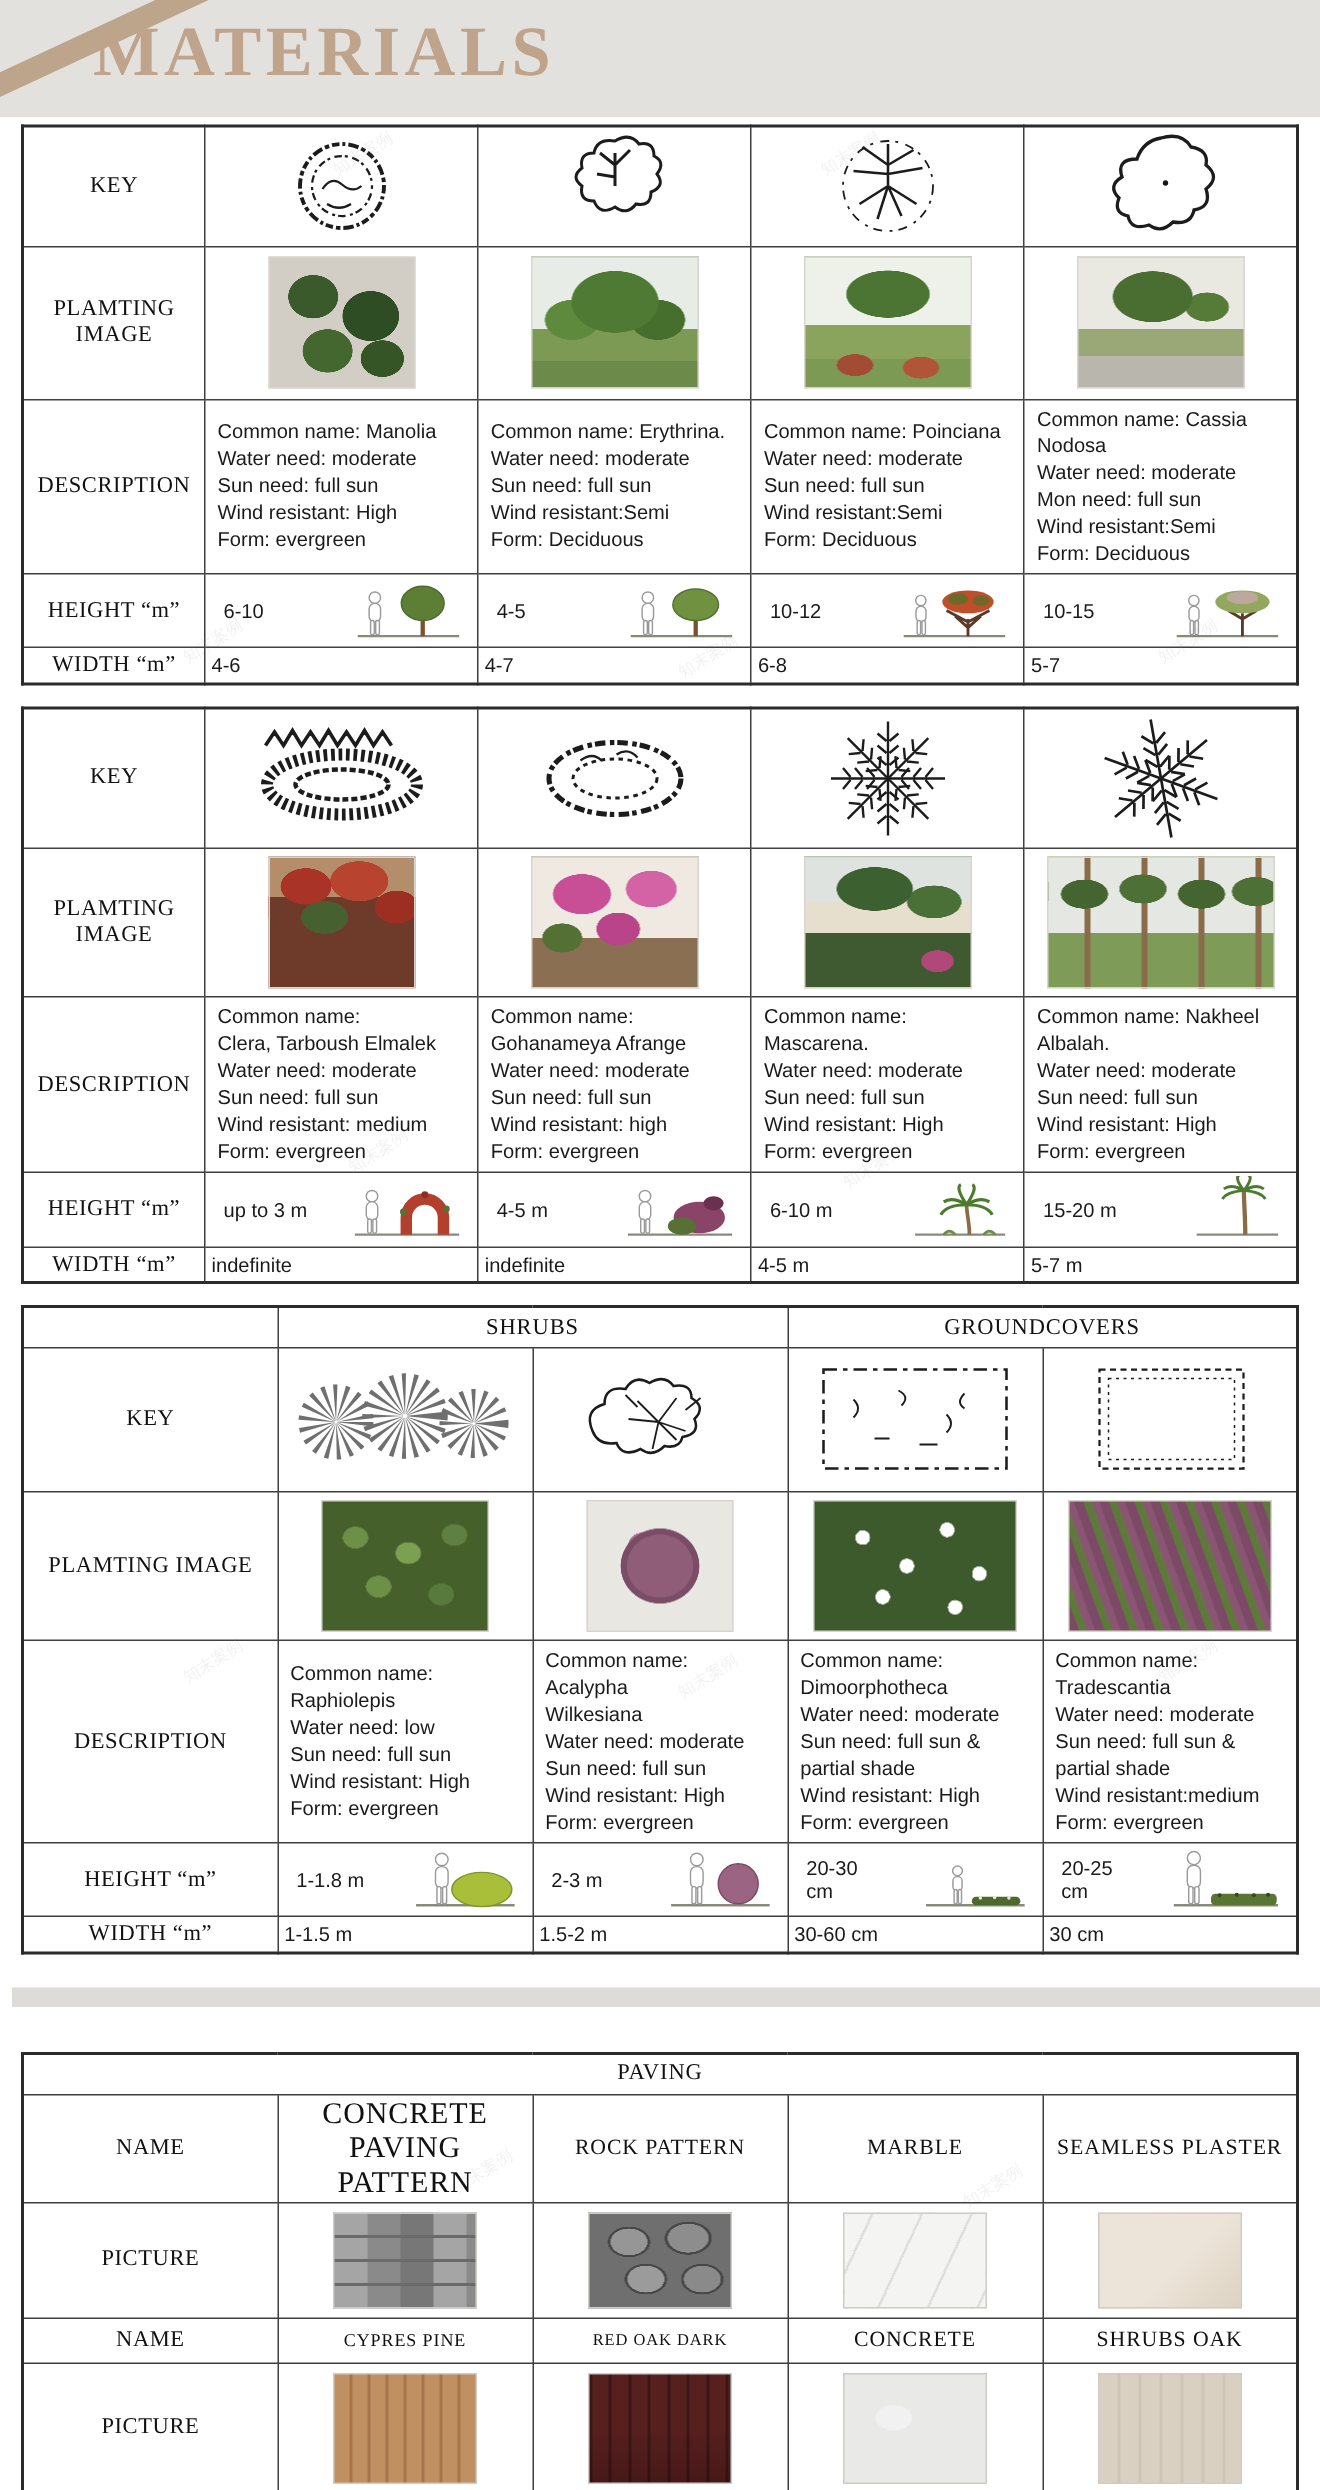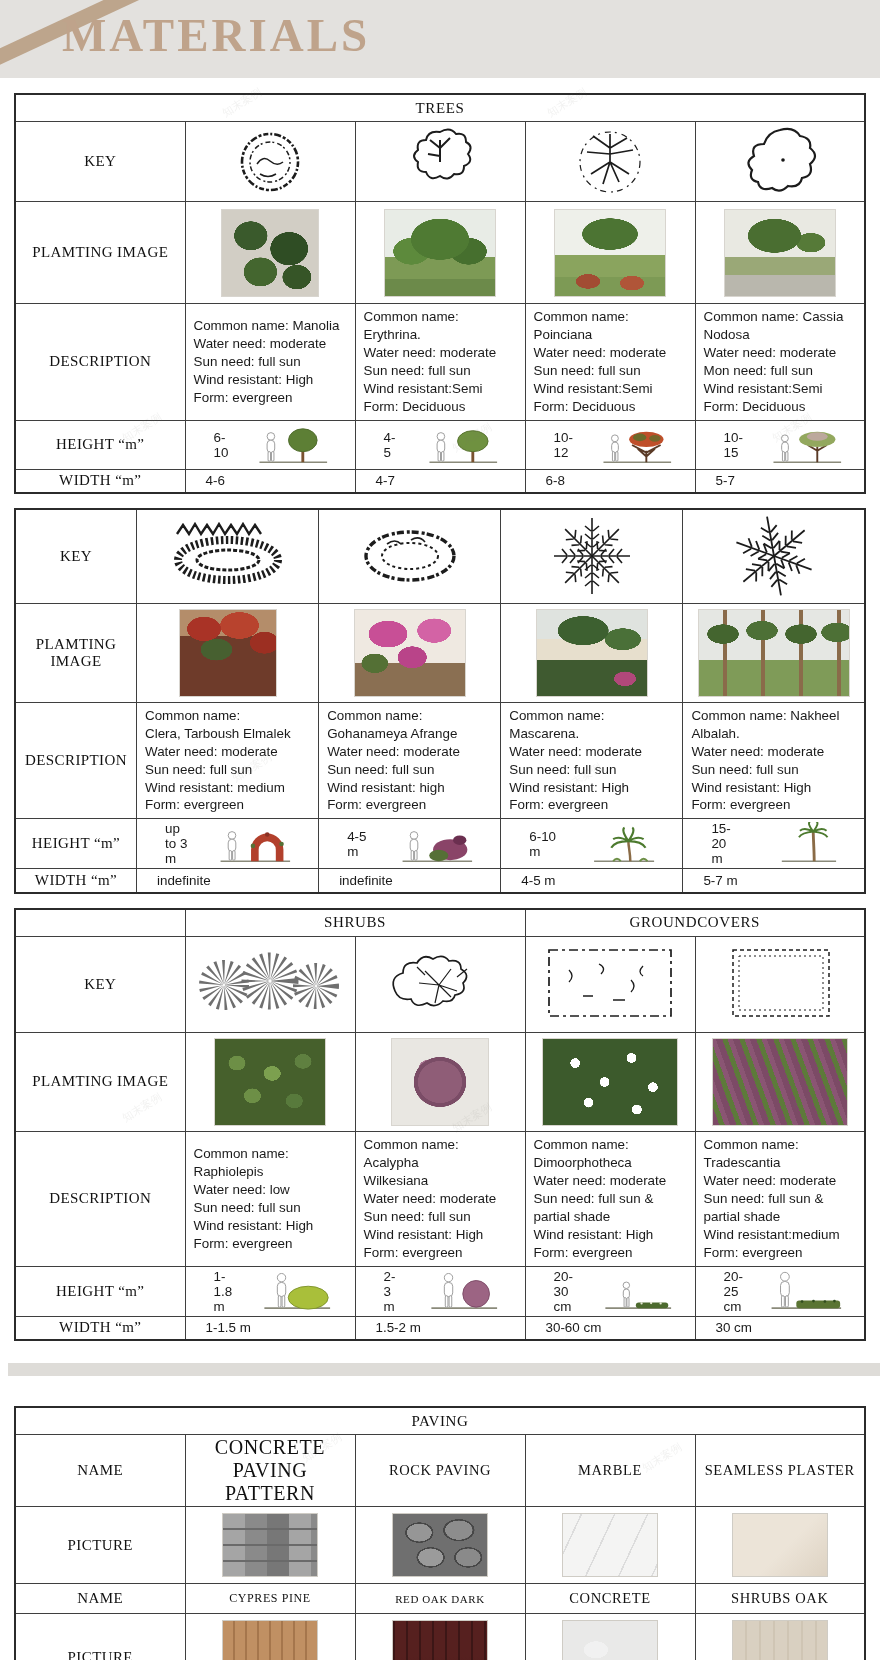--- a/index.html
+++ b/index.html
@@ -3,42 +3,42 @@
 <meta charset="utf-8">
 <style>
   :root{
     --accent:#bfa38b; --band:#e3e1de; --border:#3f3f3f; --separator:#dedcd8;
   }
   html,body{margin:0;padding:0;background:#fff;}
   body{width:880px;font-family:"Liberation Sans",sans-serif;color:#1a1a1a;position:relative;}
   .page{position:relative;width:880px;min-height:1660px;overflow:hidden;}
 
   
-  .hdr{position:relative;height:78px;background:var(--band);margin-bottom:15px;}
+  .hdr{position:relative;height:78px;background:var(--band);margin-bottom:5px;}
   .hdr-stripe{position:absolute;top:0;left:0;pointer-events:none;}
   .hdr-title{position:absolute;left:62px;top:8px;font-family:"Liberation Serif",serif;
     font-weight:bold;font-size:47px;letter-spacing:3px;color:var(--accent);}
 
   
   .wm{position:absolute;font-size:11px;color:#6f6f68;opacity:.09;transform:rotate(-32deg);
       pointer-events:none;white-space:nowrap;}
 
   
   table.sheet{border-collapse:collapse;table-layout:fixed;width:852px;margin:0 0 14px 14px;
     border:2px solid #2b2b2b;}
   table.sheet td{border:1.5px solid var(--border);overflow:hidden;}
   td.labelc{width:118px;text-align:center;font-family:"Liberation Serif",serif;
     font-size:15px;letter-spacing:.4px;color:#111;}
   td.titlec{text-align:center;font-family:"Liberation Serif",serif;font-size:15px;
     letter-spacing:.6px;height:24px;color:#111;}
   td.keyc{text-align:center;vertical-align:middle;}
   td.imgc{text-align:center;vertical-align:middle;}
   td.descc{vertical-align:middle;padding:4px 8px;font-size:13.4px;line-height:1.34;
     white-space:pre-line;text-align:left;}
-  td.valc{padding:2px 20px;font-size:13.4px;text-align:left;vertical-align:middle;}
+  td.valc{padding:2px 4px;font-size:13.4px;text-align:left;vertical-align:middle;}
   .hcell{display:flex;align-items:center;justify-content:space-between;padding:0 6px 0 8px;}
   .hval{font-size:13.4px;}
   .elev{flex:0 0 auto;}
 
   
   .photo{width:110px;height:86px;margin:4px auto;border:1px solid #d8d5cf;}
   .pw{width:150px;} .pn{width:96px;}
   .ph-t0c0{background:
     radial-gradient(30px 26px at 30% 30%,#3a5a2c 0 55%,transparent 56%),
     radial-gradient(34px 30px at 70% 45%,#2f4d24 0 55%,transparent 56%),
@@ -160,23 +160,20 @@
 <span class="wm" style="left:230px;top:760px">知末案例</span>
 <span class="wm" style="left:560px;top:770px">知末案例</span>
 <span class="wm" style="left:120px;top:1100px">知末案例</span>
 <span class="wm" style="left:450px;top:1110px">知末案例</span>
 <span class="wm" style="left:770px;top:1100px">知末案例</span>
 <span class="wm" style="left:300px;top:1440px">知末案例</span>
 <span class="wm" style="left:640px;top:1450px">知末案例</span>
 
 <table class="sheet">
   <tbody>
-        <tr style="height:24px">
-    <td class="titlec" colspan="5">TREES</td>
-  </tr>
   <tr style="height:80px">
     <td class="labelc">KEY</td>
     <td class="keyc">
       <svg class="key-svg" width="110" height="76" viewBox="0 0 110 76">
         <circle class="ink" cx="55" cy="38" r="28" stroke-width="2.6" stroke-dasharray="5 2 2 2 7 2 3 2"></circle>
         <circle class="ink" cx="55" cy="38" r="20" stroke-width="1.5" stroke-dasharray="2 3 5 2"></circle>
         <path class="ink" d="M42 40 q6 -9 13 -3 t13 1 M45 50 q8 5 16 0" stroke-width="1.5"></path>
       </svg>
     </td>
     <td class="keyc">
@@ -621,21 +618,21 @@
 <div class="sep-bar"></div>
 
 <table class="sheet">
   <tbody>
         <tr style="height:24px">
     <td class="titlec" colspan="5">PAVING</td>
   </tr>
   <tr style="height:46px">
     <td class="labelc">NAME</td>
     <td class="titlec" style="font-size:20px">CONCRETE PAVING PATTERN</td>
-    <td class="titlec" style="font-size:14.5px">ROCK PAVING</td>
+    <td class="titlec" style="font-size:14.5px">ROCK PATTERN</td>
     <td class="titlec" style="font-size:14.5px">MARBLE</td>
     <td class="titlec" style="font-size:14.5px">SEAMLESS PLASTER</td>
   </tr>
   <tr style="height:76px">
     <td class="labelc">PICTURE</td>
     <td class="imgc">
             <div class="swatch sw-r0c0"></div>
           </td>
     <td class="imgc">
             <div class="swatch sw-r0c1"></div>

